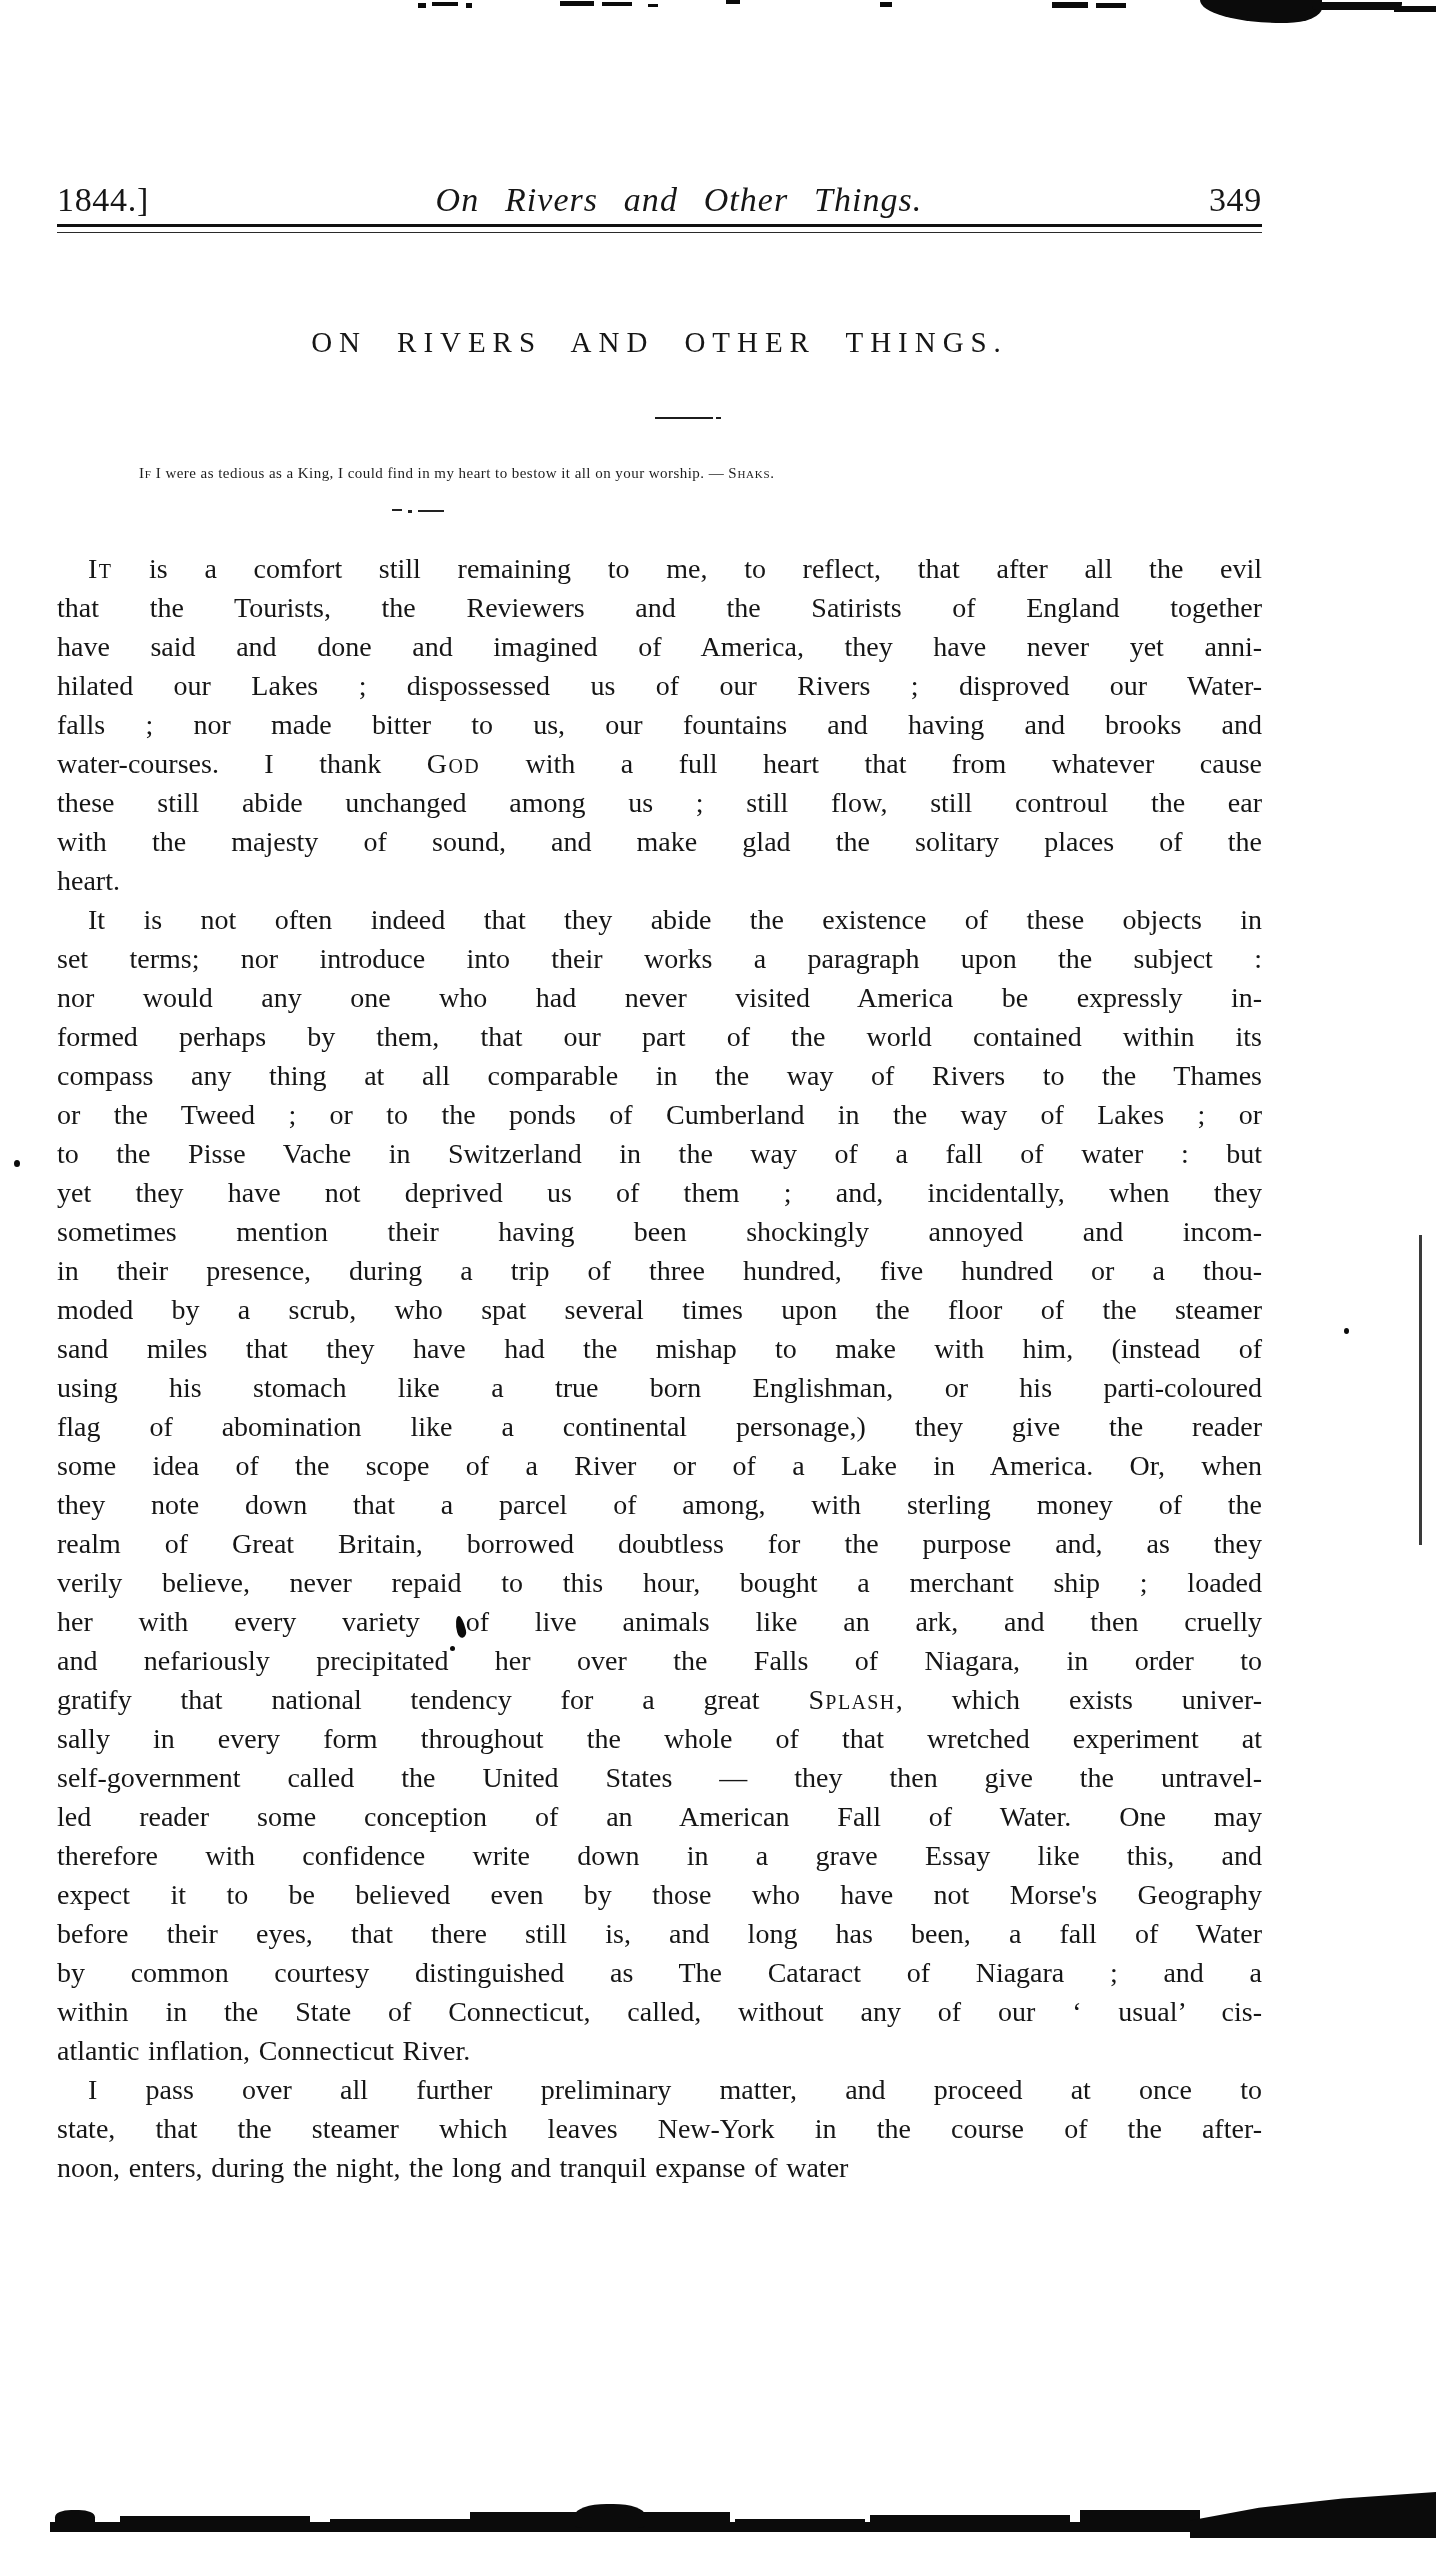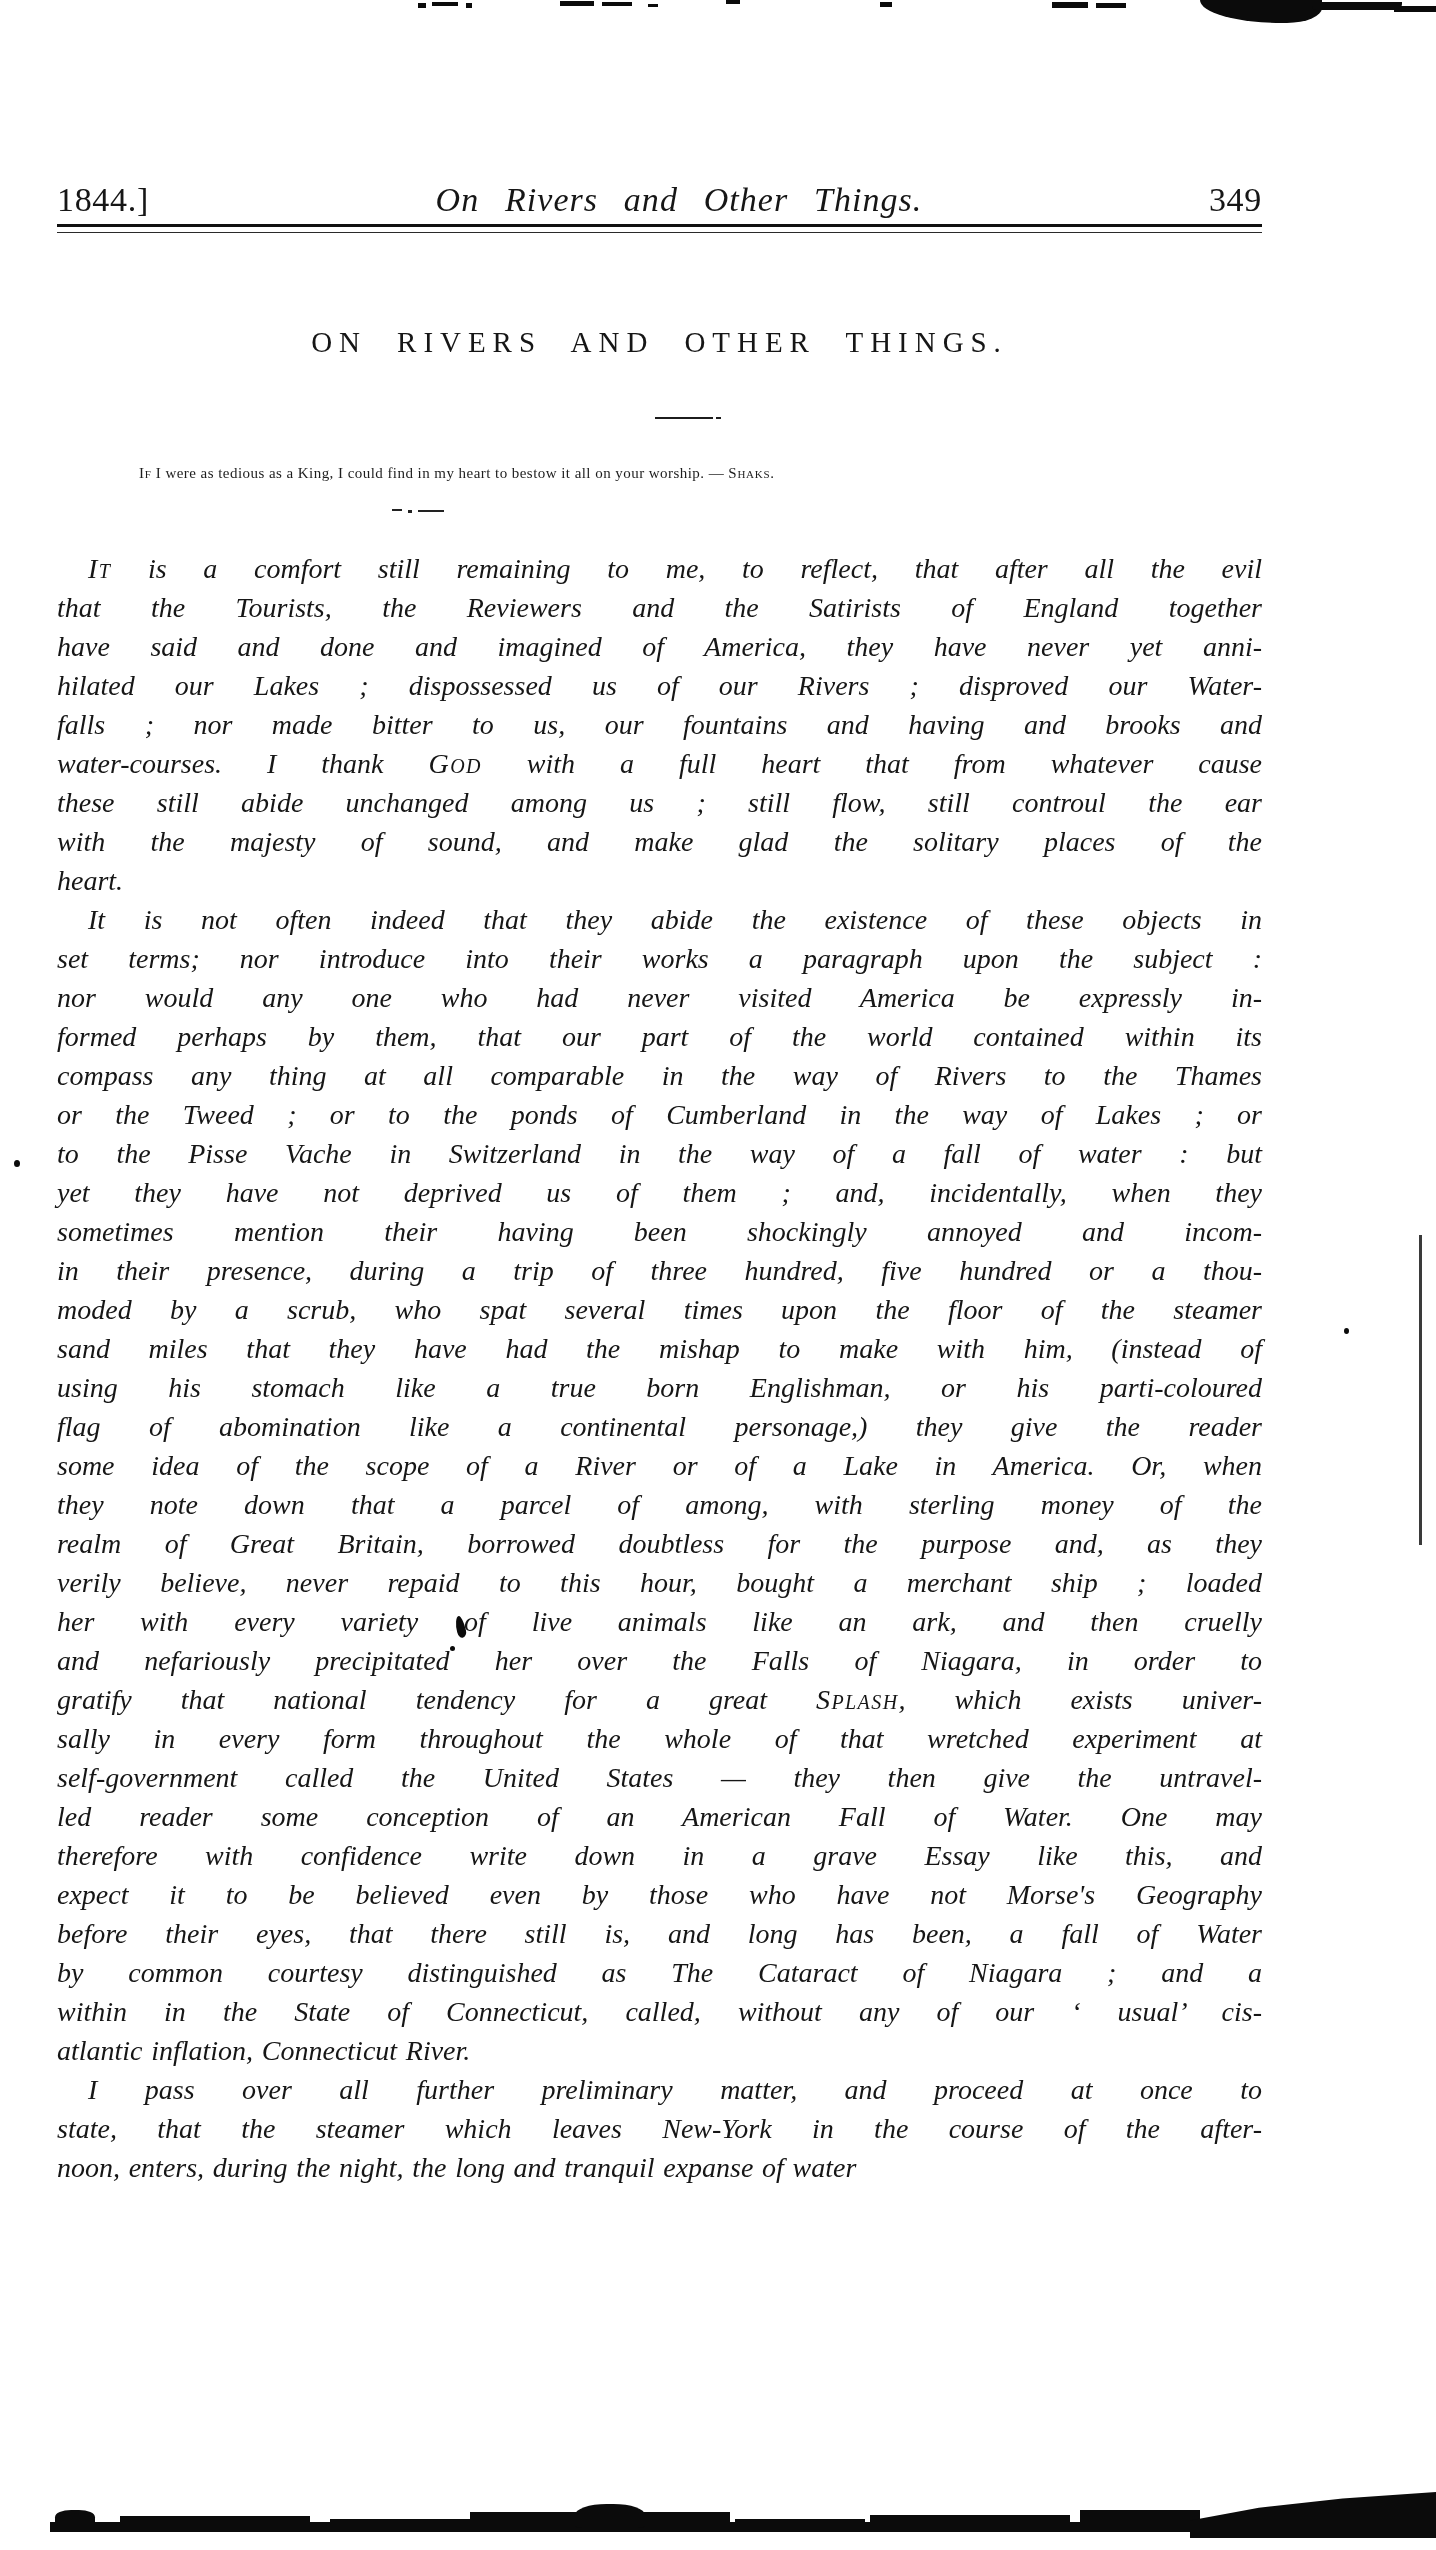--- a/index.html
+++ b/index.html
@@ -62,21 +62,20 @@
   
   .body-text{
     position:absolute;top:549px;left:0;width:100%;
     font-size:28px;line-height:39px;
     word-spacing:0.06em;
   }
   .line{
     text-align:justify;
     text-align-last:justify;
     white-space:normal;
-    font-style:italic;
   }
   .line.firstline{text-indent:31px;}
   .line.lastline{text-align-last:left;}
   .sc{font-variant:small-caps;letter-spacing:0.05em;}
 
   
   .art{position:absolute;background:#0b0b0b;}
   .blob{border-radius:50%;}
   .corner-tr{border-radius:0 0 30% 70% / 0 0 16px 24px;}
   .corner-br{clip-path:polygon(0 62%, 28% 34%, 62% 14%, 100% 0, 100% 100%, 0 100%);}

